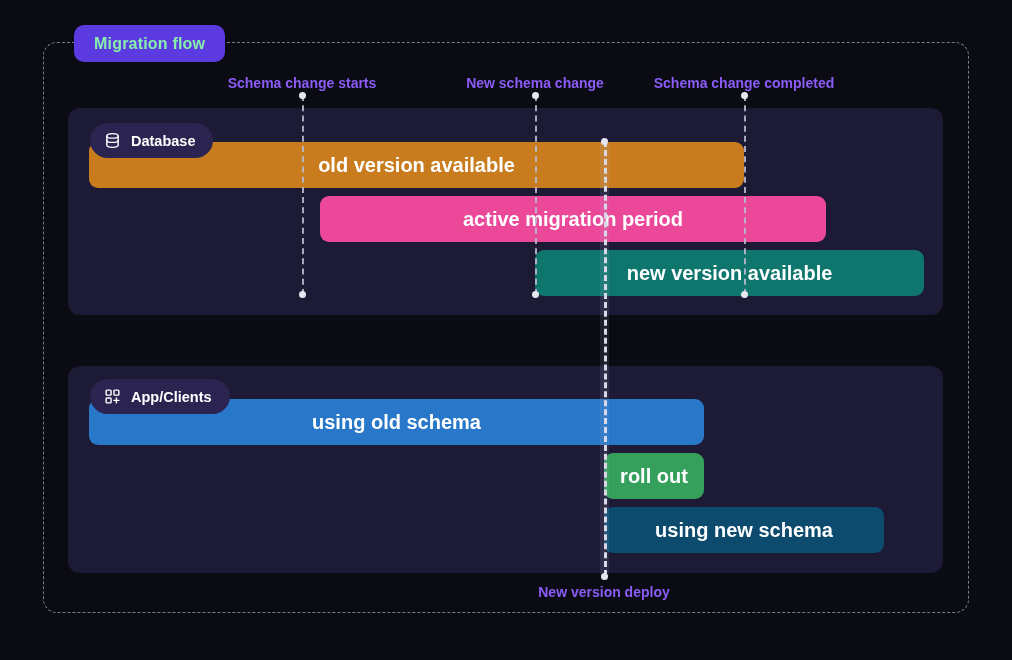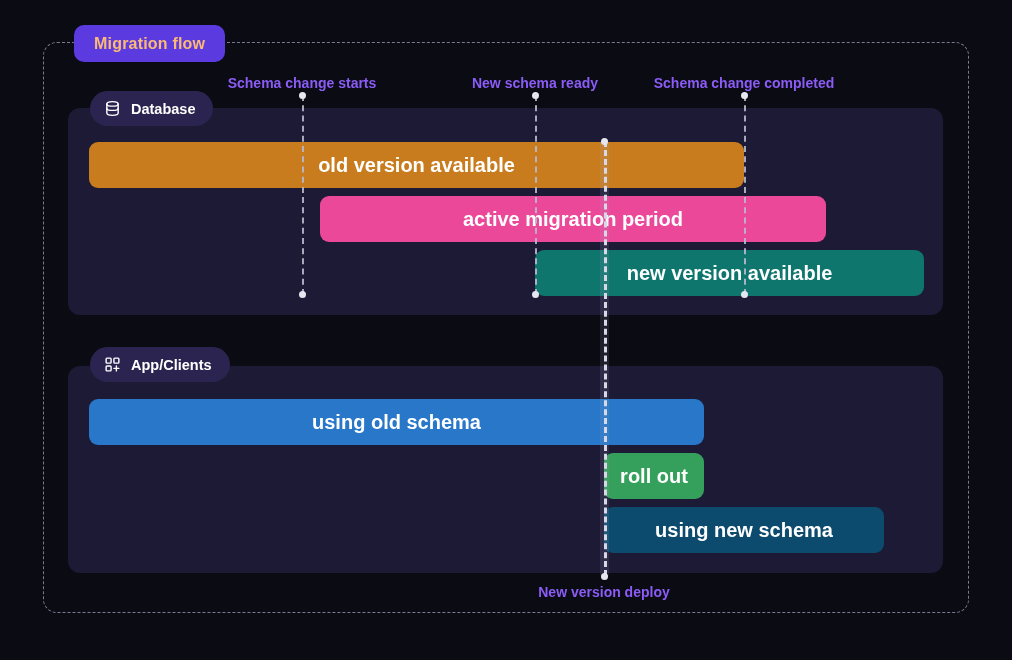--- a/index.html
+++ b/index.html
@@ -27,21 +27,21 @@
 
   
   .title-pill {
     position: absolute;
     left: 74px; top: 25px;
     height: 37px;
     padding: 0 20px;
     display: flex; align-items: center;
     background: #5b3be0;
     border-radius: 10px;
-    color: #fdba74;
+    color: #86efac;
     font-size: 16px;
     font-weight: 700;
     letter-spacing: .2px;
     z-index: 8;
   }
 
   
   .panel {
     position: absolute;
     left: 68px;
@@ -57,20 +57,21 @@
     position: absolute;
     height: 35px;
     padding: 0 18px 0 14px;
     display: flex; align-items: center; gap: 10px;
     background: #2b2450;
     border-radius: 18px;
     color: #fff;
     font-size: 14.5px;
     font-weight: 700;
     z-index: 7;
+    margin-top: 32px;
   }
   .section-pill.db  { left: 90px; top: 91px; }
   .section-pill.app { left: 90px; top: 347px; }
   .section-pill svg { display: block; }
 
   
   .bar {
     position: absolute;
     height: 46px;
     border-radius: 9px;
@@ -184,21 +185,21 @@
 
   <div class="bar" style="left:604px; top:507px; width:280px; background:#0c4a6e;">
     <span>using new schema</span>
   </div>
 
   <div class="vlabel" style="left:302px; top:75px;">Schema change starts</div>
   <div class="vdot" style="left:298.5px; top:92px;"></div>
   <div class="vline" style="left:302px; top:95px; height:200px;"></div>
   <div class="vdot" style="left:298.5px; top:291px;"></div>
 
-  <div class="vlabel" style="left:535px; top:75px;">New schema ready</div>
+  <div class="vlabel" style="left:535px; top:75px;">New schema change</div>
   <div class="vdot" style="left:531.5px; top:92px;"></div>
   <div class="vline" style="left:535px; top:95px; height:200px;"></div>
   <div class="vdot" style="left:531.5px; top:291px;"></div>
 
   <div class="vlabel" style="left:744px; top:75px;">Schema change completed</div>
   <div class="vdot" style="left:740.5px; top:92px;"></div>
   <div class="vline" style="left:744px; top:95px; height:200px;"></div>
   <div class="vdot" style="left:740.5px; top:291px;"></div>
 
   <div class="deploy-band" style="left:599.5px; top:141px; height:435px;"></div>

